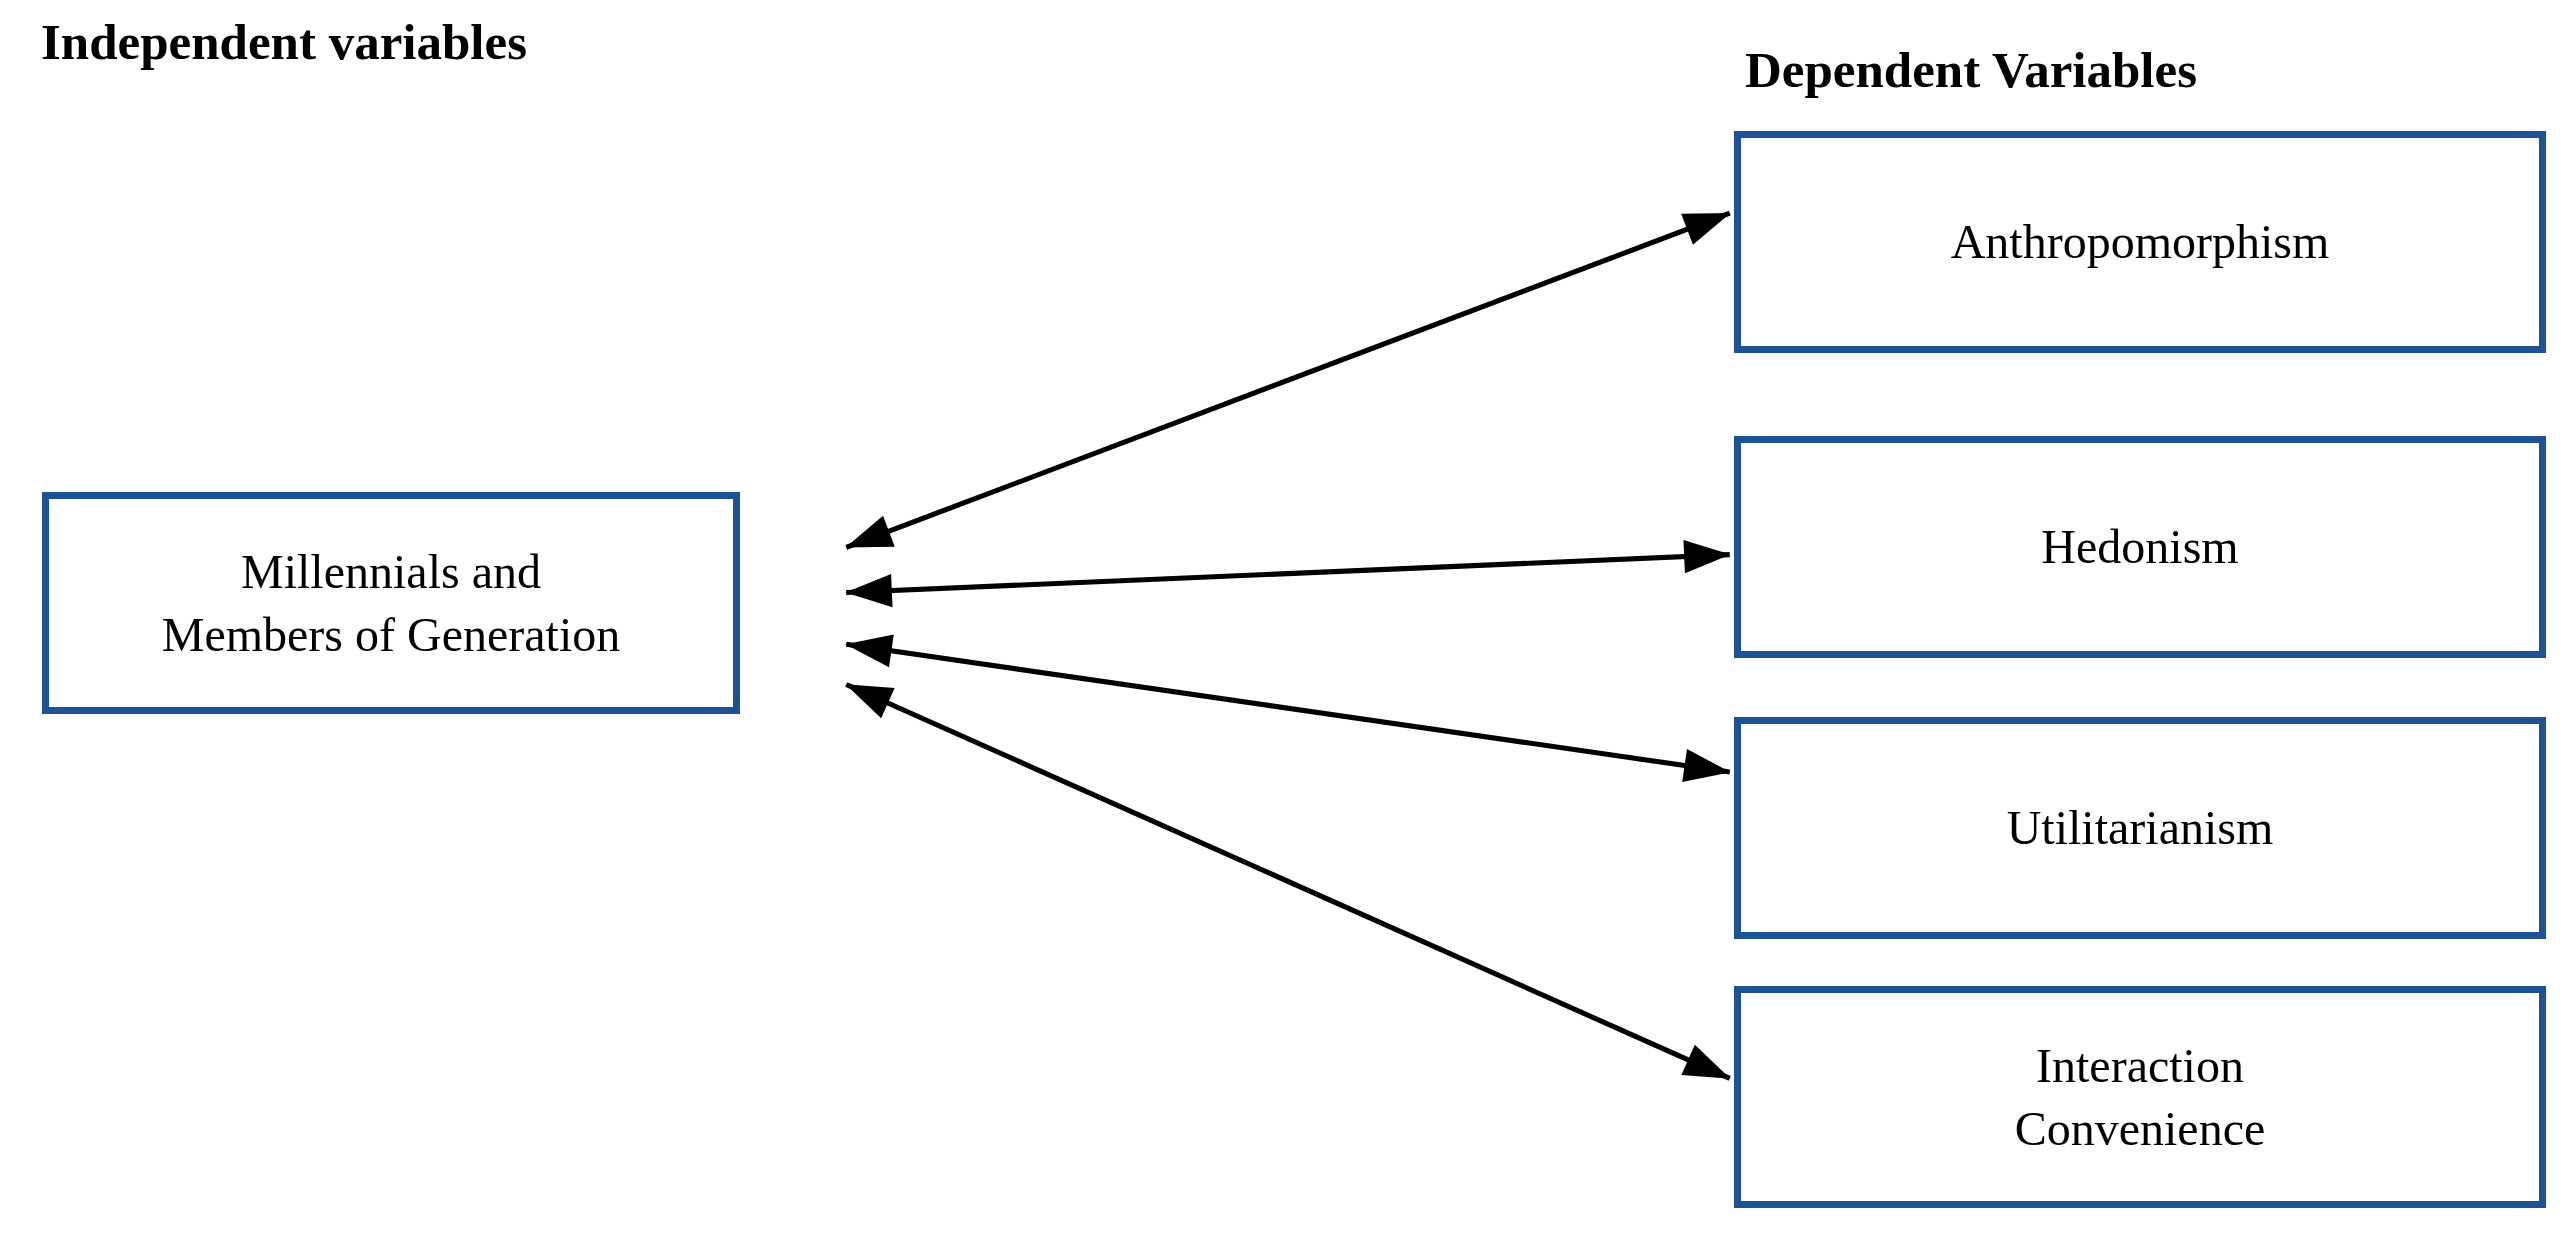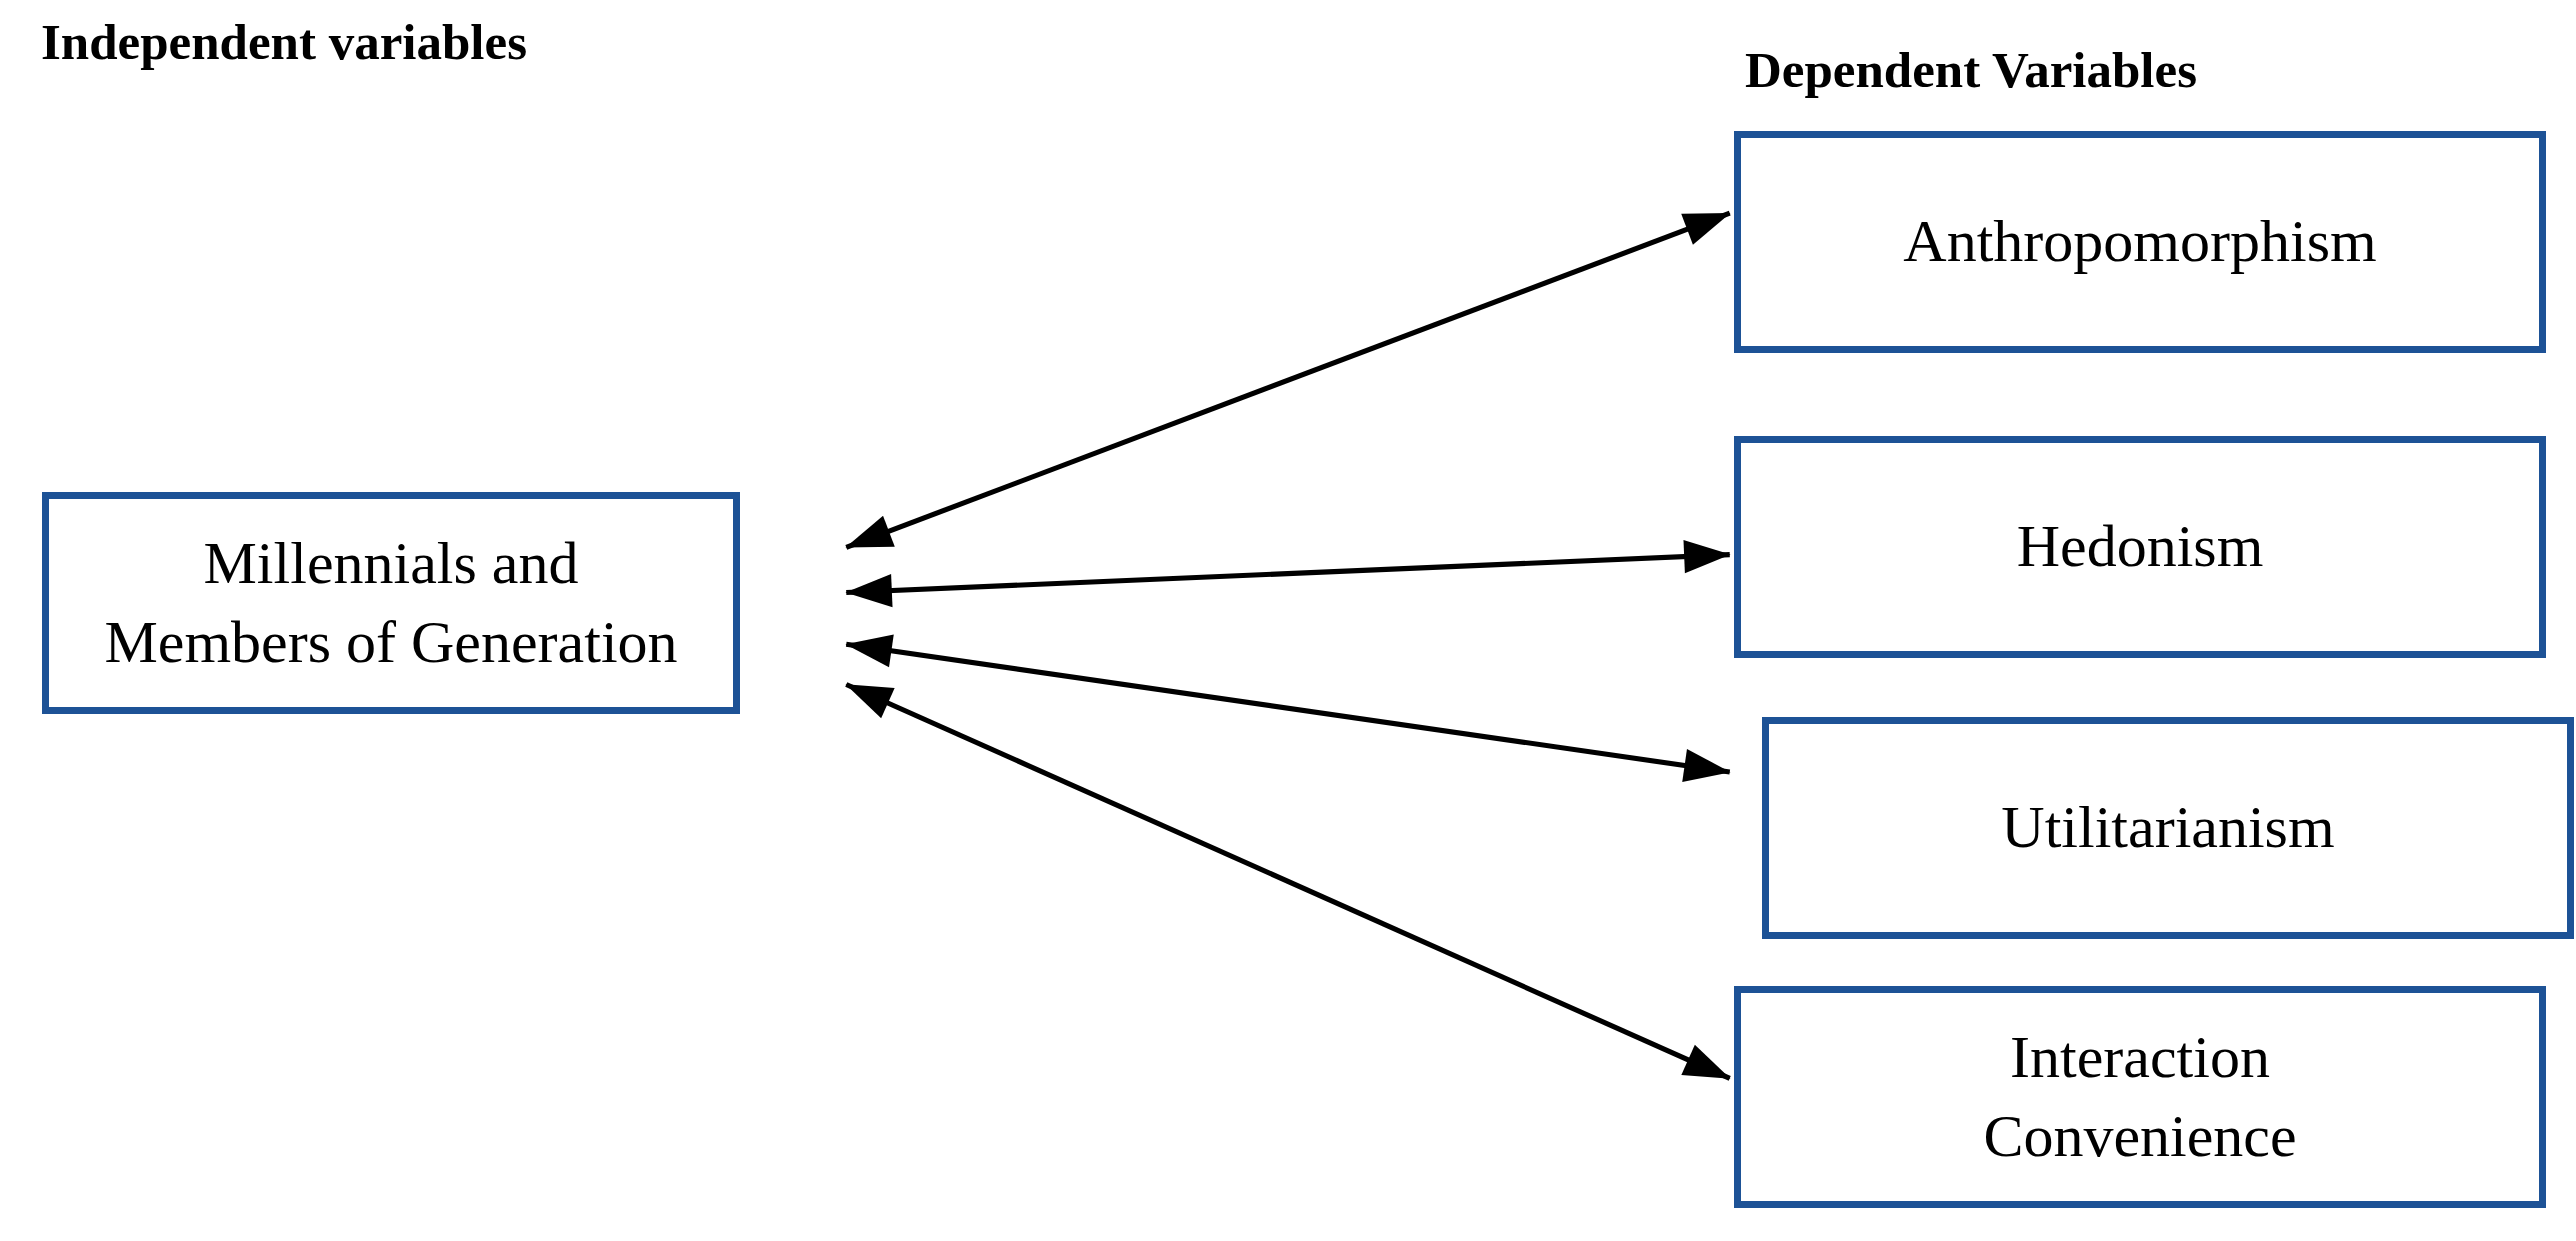--- a/index.html
+++ b/index.html
@@ -26,30 +26,30 @@
     position:absolute;
     box-sizing:border-box;
     border:7.3px solid var(--blue);
     background:var(--bg);
     display:flex;
     align-items:center;
     justify-content:center;
     text-align:center;
   }
   .box .label{
-    font-size:60px;
+    font-size:48px;
     line-height:1.32;
     white-space:pre-line;
   }
 
   .iv-box{left:42px;top:492px;width:698px;height:222px;}
   .dv-box{left:1734px;width:812px;height:222px;}
   .dv-1{top:131px;}
   .dv-2{top:436px;}
-  .dv-3{top:717px;margin-left:28px;}
+  .dv-3{top:717px;}
   .dv-4{top:986px;}
 
   svg.arrow-layer{
     position:absolute;left:0;top:0;width:2576px;height:1242px;
     pointer-events:none;
   }
   svg.arrow-layer line{
     stroke:var(--ink);
     stroke-width:7;
   }

